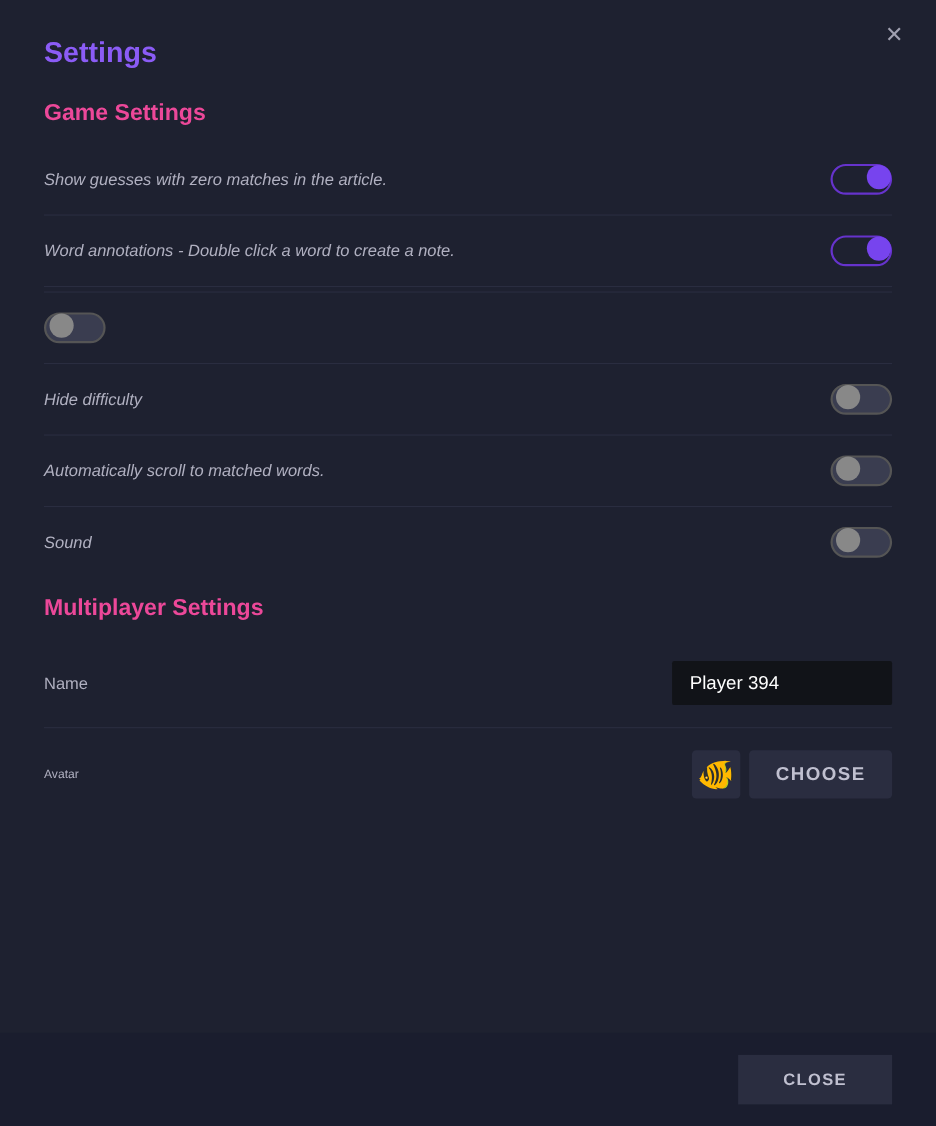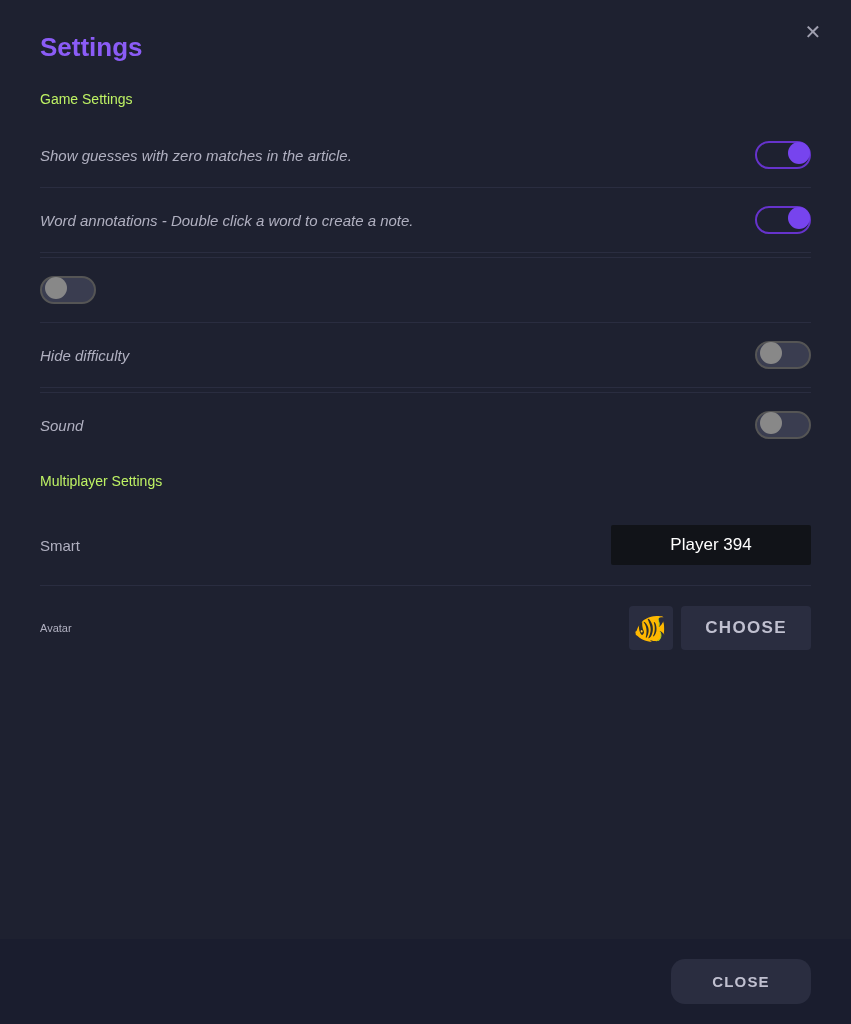--- a/index.html
+++ b/index.html
@@ -45,23 +45,23 @@
     }
 
     .modal-title {
       font-size: 26px;
       font-weight: 700;
       color: #8b5cf6;
       margin-bottom: 28px;
     }
 
     .section-title {
-      font-size: 14px;
-      font-weight: 400;
-      color: #bef264;
+      font-size: 21px;
+      font-weight: 700;
+      color: #ec4899;
       margin-bottom: 20px;
     }
 
     .settings-row {
       display: flex;
       align-items: center;
       justify-content: space-between;
       padding: 14px 0;
       border-bottom: none;
     }
@@ -161,21 +161,20 @@
     .name-input {
       background: #111318;
       border: none;
       color: #ffffff;
       font-size: 17px;
       font-weight: 500;
       padding: 10px 16px;
       width: 200px;
       outline: none;
       border-radius: 2px;
-      text-align: center;
     }
 
     .avatar-row {
       display: flex;
       align-items: center;
       justify-content: space-between;
       padding: 16px 0;
     }
 
     .avatar-label {
@@ -225,21 +224,21 @@
 
     .close-action-btn {
       background: #2a2d40;
       border: none;
       color: #c0c0d0;
       font-size: 15px;
       font-weight: 700;
       letter-spacing: 0.08em;
       padding: 14px 40px;
       cursor: pointer;
-      border-radius: 14px;
+      border-radius: 0;
       min-width: 140px;
     }
   </style>
 </head>
 <body>
 
 <div class="modal">
 
   <button class="close-btn">
     <span>✕</span>
@@ -277,38 +276,45 @@
         </div>
         <div class="divider"></div>
         <div class="settings-row">
           <span class="settings-row-label">Hide difficulty</span>
           <label class="toggle off">
             <input type="checkbox" style="">
             <span class="toggle-slider"></span>
           </label>
         </div>
         <div class="divider"></div>
+        <div class="settings-row">
+          <span class="settings-row-label">Automatically scroll to matched words.</span>
+          <label class="toggle off">
+            <input type="checkbox" style="">
+            <span class="toggle-slider"></span>
+          </label>
+        </div>
         <div class="divider"></div>
         <div class="settings-row">
           <span class="settings-row-label">Sound</span>
           <label class="toggle off">
             <input type="checkbox" style="">
             <span class="toggle-slider"></span>
           </label>
         </div>
       </div>
   </div>
 
   <div class="section-gap"></div>
 
   <div class="multiplayer-section">
     <div class="section-title">Multiplayer Settings</div>
 
     <div class="name-row">
-      <span class="name-label">Smart</span>
+      <span class="name-label">Name</span>
       <input class="name-input" type="text" value="Player 394" placeholder="Player 394" style="">
     </div>
 
     <div class="divider"></div>
 
     <div class="avatar-row">
       <span class="avatar-label">Avatar</span>
       <div class="avatar-controls">
         <div class="avatar-img">
           <span>🐠</span>

